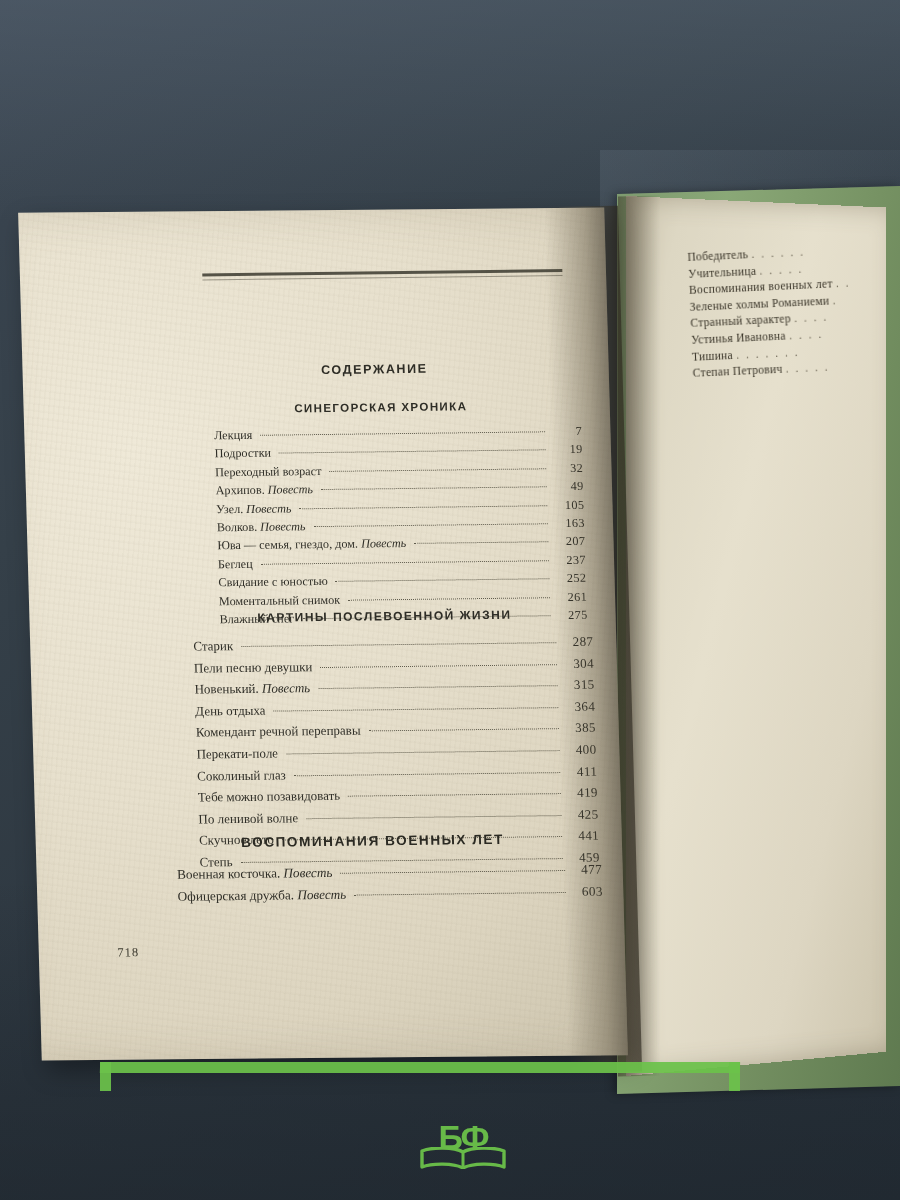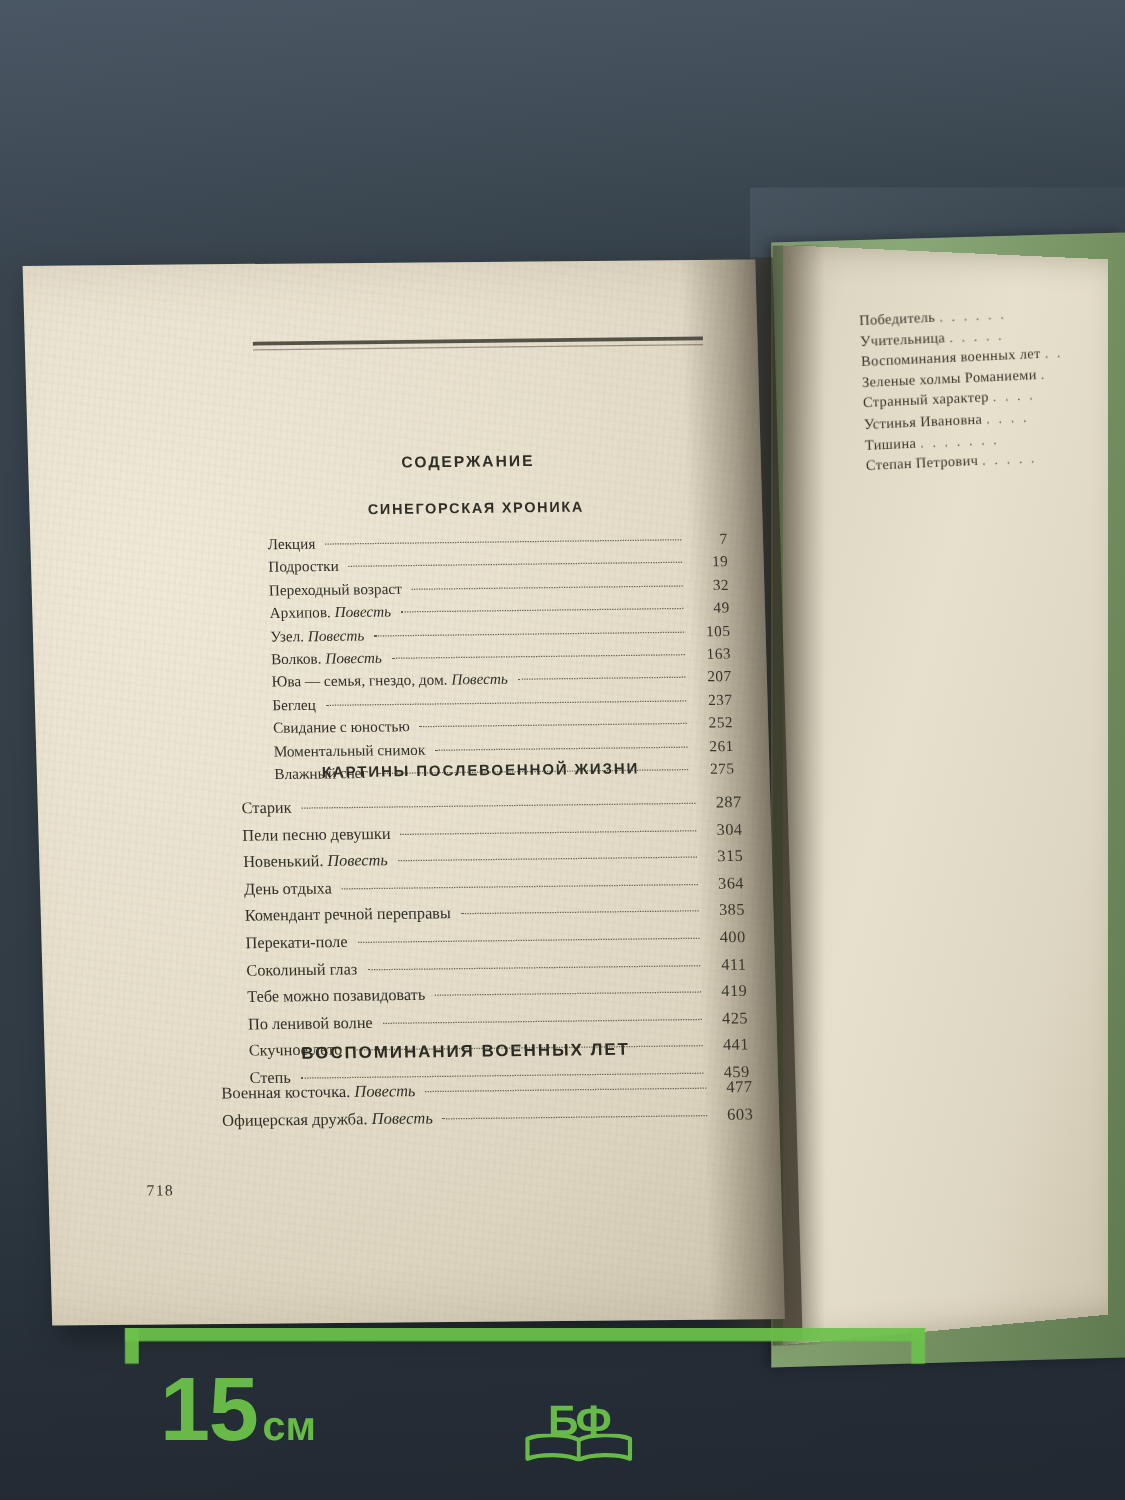--- a/index.html
+++ b/index.html
@@ -438,23 +438,20 @@
 
     <div class="gutter-shadow"></div>
   </div>
 
   <div class="ruler">
     <div class="ruler-bar"></div>
     <div class="ruler-tick tick-l"></div>
     <div class="ruler-tick tick-r"></div>
   </div>
 
-  <div class="ruler-label">
-    <span>15</span><span class="unit">см</span>
-  </div>
 
   <div class="brand">
     <div class="brand-mark">
       <span>БФ</span>
       <svg class="brand-book" viewBox="0 0 86 22">
         <path d="M43 5 C34 0, 12 0, 2 4 L2 20 C12 16, 34 16, 43 21 C52 16, 74 16, 84 20 L84 4 C74 0, 52 0, 43 5 Z" fill="none" stroke="#6cc24a" stroke-width="3.4" stroke-linejoin="round"></path>
         <line x1="43" y1="5" x2="43" y2="21" stroke="#6cc24a" stroke-width="3"></line>
       </svg>
     </div>
   </div>

